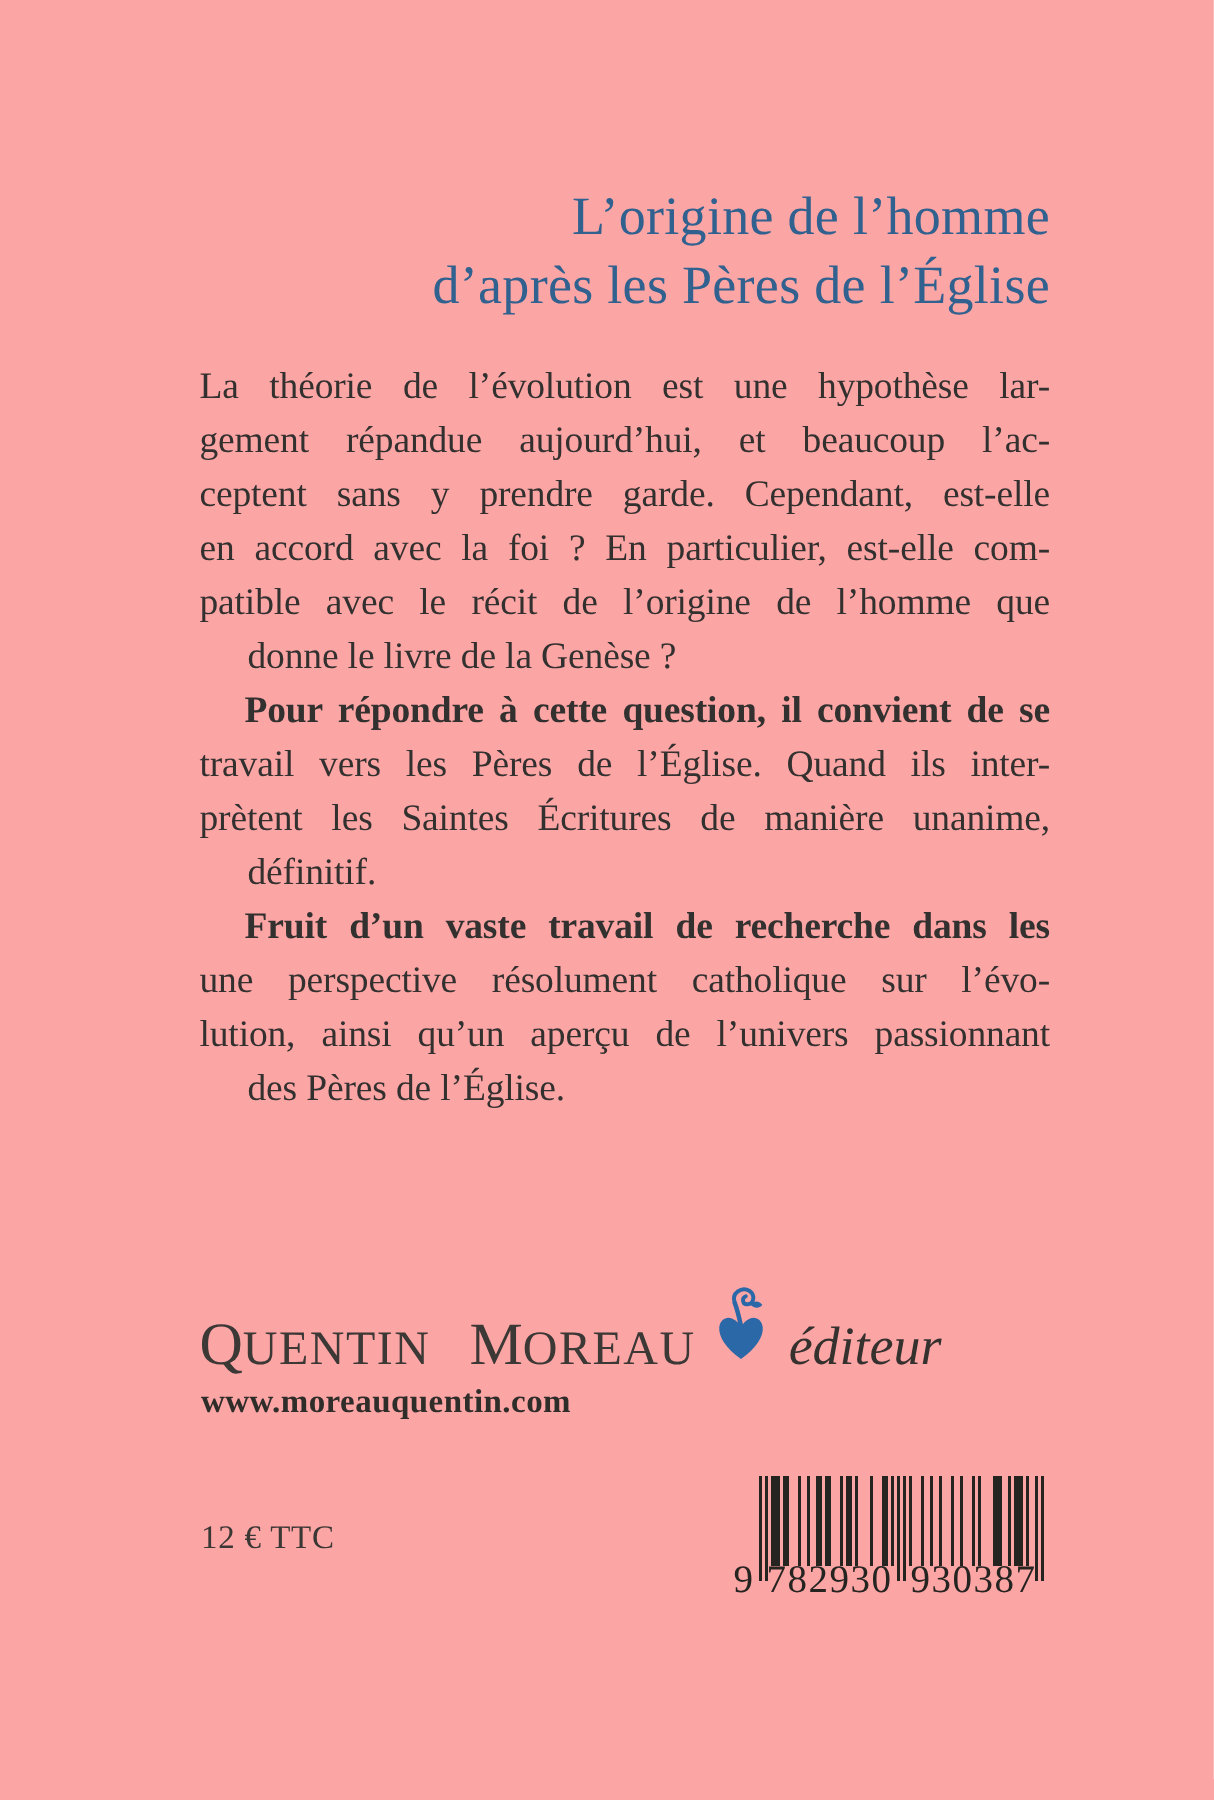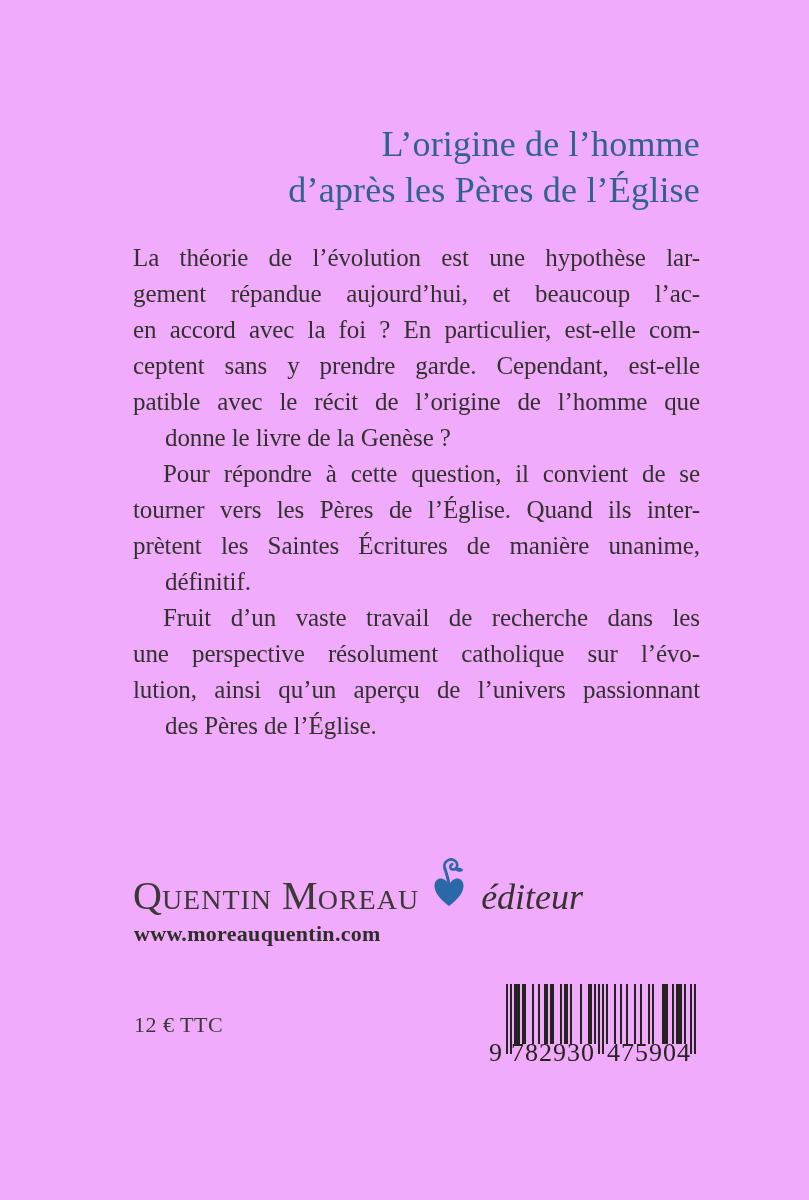--- a/index.html
+++ b/index.html
@@ -2,49 +2,49 @@
 <html lang="fr"><head>
 <meta charset="utf-8">
 <style>
   html,body{margin:0;padding:0;}
   body{
     width:809px;height:1200px;
     background:#fdfdfd;
     font-family:"Liberation Serif", serif;
     overflow:hidden;
   }
-  .page{position:relative;width:809px;height:1200px;background:#f0abfc;}
+  .page{position:relative;width:809px;height:1200px;background:#fca5a5;}
 
   
   .title{
     position:absolute;left:133px;width:567px;top:121px;
     text-align:right;color:#30618f;
     font-size:36px;line-height:46px;
     letter-spacing:0.2px;
   }
 
   
   .blurb{
     position:absolute;left:133px;width:567px;top:240px;
     font-size:25px;line-height:36px;color:#33312f;
     letter-spacing:-0.1px;
   }
   .blurb .line{text-align:justify;text-align-last:justify;white-space:normal;}
   .blurb .line.last{text-align-last:left;margin-left:32px;}
-  .blurb .line.indent{text-indent:30px;}
+  .blurb .line.indent{text-indent:30px;font-weight:bold;}
 
   
   .publisher{
     position:absolute;left:133px;top:846px;height:64px;
     display:flex;align-items:baseline;color:#3b3835;
   }
   .pub-word{white-space:nowrap;}
-  .pub-word + .pub-word{margin-left:10px;}
+  .pub-word + .pub-word{margin-left:26px;}
   .pub-init{font-size:40px;}
-  .pub-rest{font-size:28px;text-transform:uppercase;letter-spacing:1px;}
+  .pub-rest{font-size:32px;text-transform:uppercase;letter-spacing:1px;}
   .pub-logo{margin:0 12px 0 12px;align-self:center;position:relative;top:6px;}
   .pub-role{font-style:italic;font-size:36px;color:#34312e;margin-left:2px;margin-top:30px;}
 
   
   .website{
     position:absolute;left:134px;top:921px;
     font-size:22px;font-weight:600;color:#2f2d2a;letter-spacing:0.3px;
   }
 
   
@@ -70,26 +70,26 @@
 <div class="page">
 
   <div class="title">
     <div>L’origine de l’homme</div>
     <div>d’après les Pères de l’Église</div>
   </div>
 
   <div class="blurb" id="blurb">
       <div class="line">La théorie de l’évolution est une hypothèse lar-</div>
       <div class="line">gement répandue aujourd’hui, et beaucoup l’ac-</div>
+      <div class="line">ceptent sans y prendre garde. Cependant, est-elle</div>
       <div class="line">en accord avec la foi ? En particulier, est-elle com-</div>
-      <div class="line">ceptent sans y prendre garde. Cependant, est-elle</div>
       <div class="line">patible avec le récit de l’origine de l’homme que</div>
       <div class="line last">donne le livre de la Genèse ?</div>
       <div class="line indent">Pour répondre à cette question, il convient de se</div>
-      <div class="line">tourner vers les Pères de l’Église. Quand ils inter-</div>
+      <div class="line">travail vers les Pères de l’Église. Quand ils inter-</div>
       <div class="line">prètent les Saintes Écritures de manière unanime,</div>
       <div class="line last">définitif.</div>
       <div class="line indent">Fruit d’un vaste travail de recherche dans les</div>
       <div class="line">une perspective résolument catholique sur l’évo-</div>
       <div class="line">lution, ainsi qu’un aperçu de l’univers passionnant</div>
       <div class="line last">des Pères de l’Église.</div>
     </div>
 
   <div class="publisher">
     <span class="pub-word"><span class="pub-init">Q</span><span class="pub-rest">uentin</span></span>
@@ -148,16 +148,16 @@
         <rect x="166" y="0" width="2" height="60" fill="#262421"></rect>
         <rect x="170" y="0" width="2" height="60" fill="#262421"></rect>
         <rect x="172" y="0" width="2" height="60" fill="#262421"></rect>
         <rect x="174" y="0" width="2" height="60" fill="#262421"></rect>
         <rect x="178" y="0" width="2" height="60" fill="#262421"></rect>
         <rect x="184" y="0" width="2" height="70" fill="#262421"></rect>
         <rect x="188" y="0" width="2" height="70" fill="#262421"></rect>
       </svg>
     <div class="bc-digit bc-first">9</div>
     <div class="bc-digit bc-left">782930</div>
-    <div class="bc-digit bc-right">475904</div>
+    <div class="bc-digit bc-right">930387</div>
   </div>
 
 </div>
 
 </body></html>

